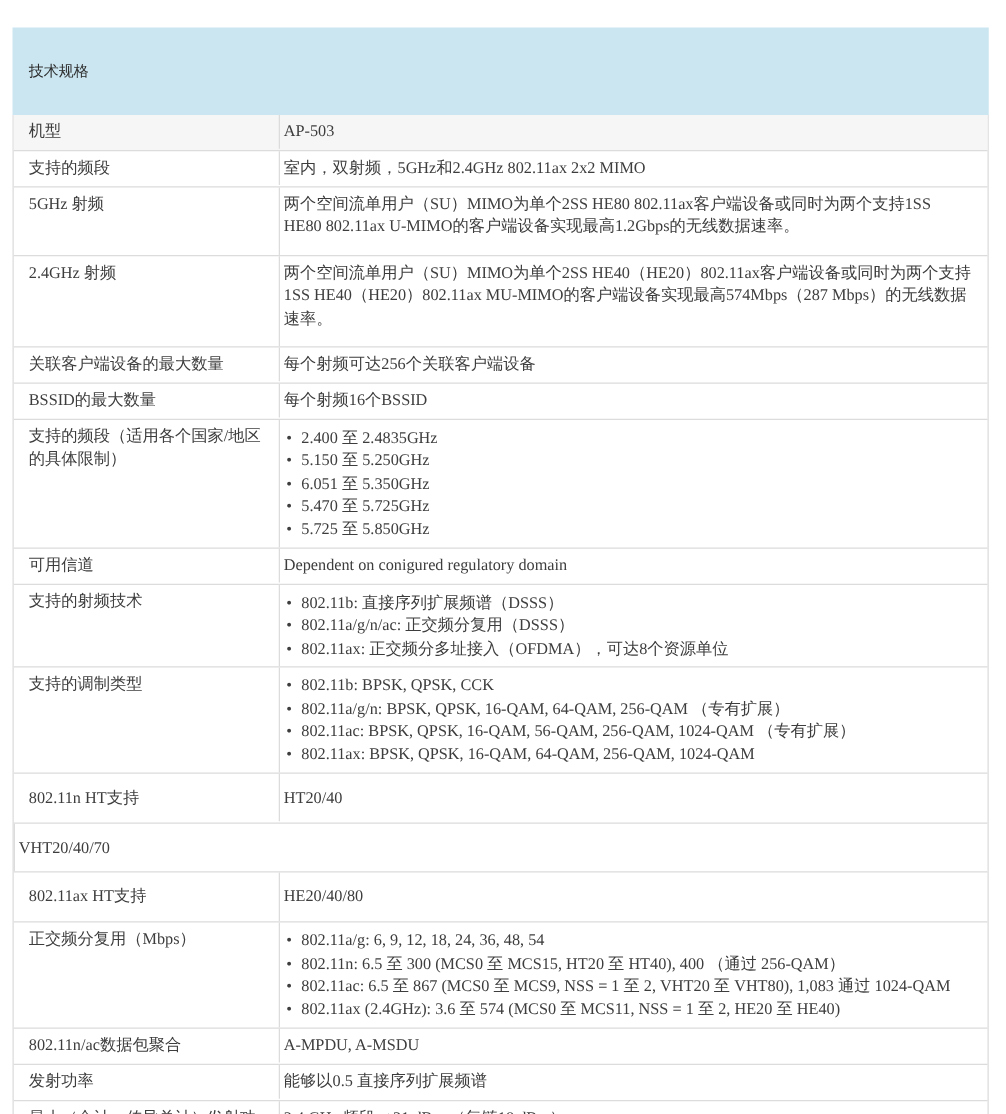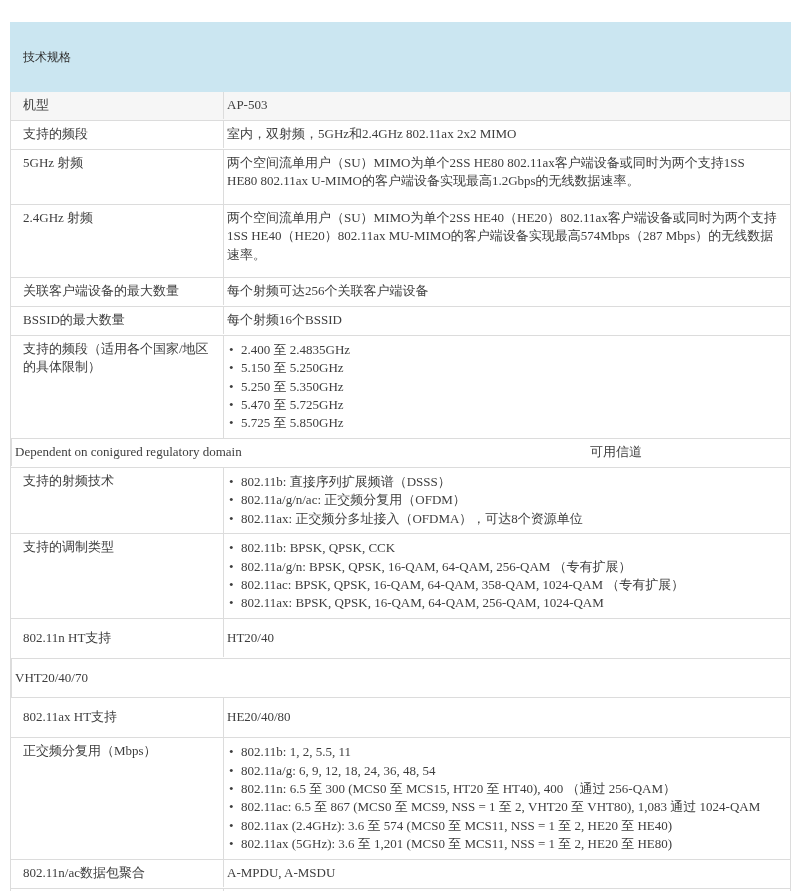--- a/index.html
+++ b/index.html
@@ -138,52 +138,52 @@
           <p>每个射频16个BSSID</p>
         </div>
   </div>
 
   <div class="row">
     <div class="cell label">支持的频段（适用各个国家/地区的具体限制）</div>
     <div class="cell value">
           <ul class="bullets">
             <li>2.400 至 2.4835GHz</li>
             <li>5.150 至 5.250GHz</li>
-            <li>5.250 至 5.350GHz</li>
+            <li>6.051 至 5.350GHz</li>
             <li>5.470 至 5.725GHz</li>
             <li>5.725 至 5.850GHz</li>
           </ul>
         </div>
   </div>
 
   <div class="row">
+    <div class="cell label">可用信道</div>
     <div class="cell value">
           <p>Dependent on conigured regulatory domain</p>
         </div>
-    <div class="cell label">可用信道</div>
   </div>
 
   <div class="row">
     <div class="cell label">支持的射频技术</div>
     <div class="cell value">
           <ul class="bullets">
             <li>802.11b: 直接序列扩展频谱（DSSS）</li>
-            <li>802.11a/g/n/ac: 正交频分复用（OFDM）</li>
+            <li>802.11a/g/n/ac: 正交频分复用（DSSS）</li>
             <li>802.11ax: 正交频分多址接入（OFDMA），可达8个资源单位</li>
           </ul>
         </div>
   </div>
 
   <div class="row">
     <div class="cell label">支持的调制类型</div>
     <div class="cell value">
           <ul class="bullets">
             <li>802.11b: BPSK, QPSK, CCK</li>
             <li>802.11a/g/n: BPSK, QPSK, 16-QAM, 64-QAM, 256-QAM （专有扩展）</li>
-            <li>802.11ac: BPSK, QPSK, 16-QAM, 64-QAM, 358-QAM, 1024-QAM （专有扩展）</li>
+            <li>802.11ac: BPSK, QPSK, 16-QAM, 56-QAM, 256-QAM, 1024-QAM （专有扩展）</li>
             <li>802.11ax: BPSK, QPSK, 16-QAM, 64-QAM, 256-QAM, 1024-QAM</li>
           </ul>
         </div>
   </div>
 
   <div class="row tall">
     <div class="cell label">802.11n HT支持</div>
     <div class="cell value">
           <p>HT20/40</p>
         </div>
@@ -199,26 +199,24 @@
     <div class="cell label">802.11ax HT支持</div>
     <div class="cell value">
           <p>HE20/40/80</p>
         </div>
   </div>
 
   <div class="row">
     <div class="cell label">正交频分复用（Mbps）</div>
     <div class="cell value">
           <ul class="bullets">
-            <li>802.11b: 1, 2, 5.5, 11</li>
             <li>802.11a/g: 6, 9, 12, 18, 24, 36, 48, 54</li>
             <li>802.11n: 6.5 至 300 (MCS0 至 MCS15, HT20 至 HT40), 400 （通过 256-QAM）</li>
             <li>802.11ac: 6.5 至 867 (MCS0 至 MCS9, NSS = 1 至 2, VHT20 至 VHT80), 1,083 通过 1024-QAM</li>
             <li>802.11ax (2.4GHz): 3.6 至 574 (MCS0 至 MCS11, NSS = 1 至 2, HE20 至 HE40)</li>
-            <li>802.11ax (5GHz): 3.6 至 1,201 (MCS0 至 MCS11, NSS = 1 至 2, HE20 至 HE80)</li>
           </ul>
         </div>
   </div>
 
   <div class="row">
     <div class="cell label">802.11n/ac数据包聚合</div>
     <div class="cell value">
           <p>A-MPDU, A-MSDU</p>
         </div>
   </div>

